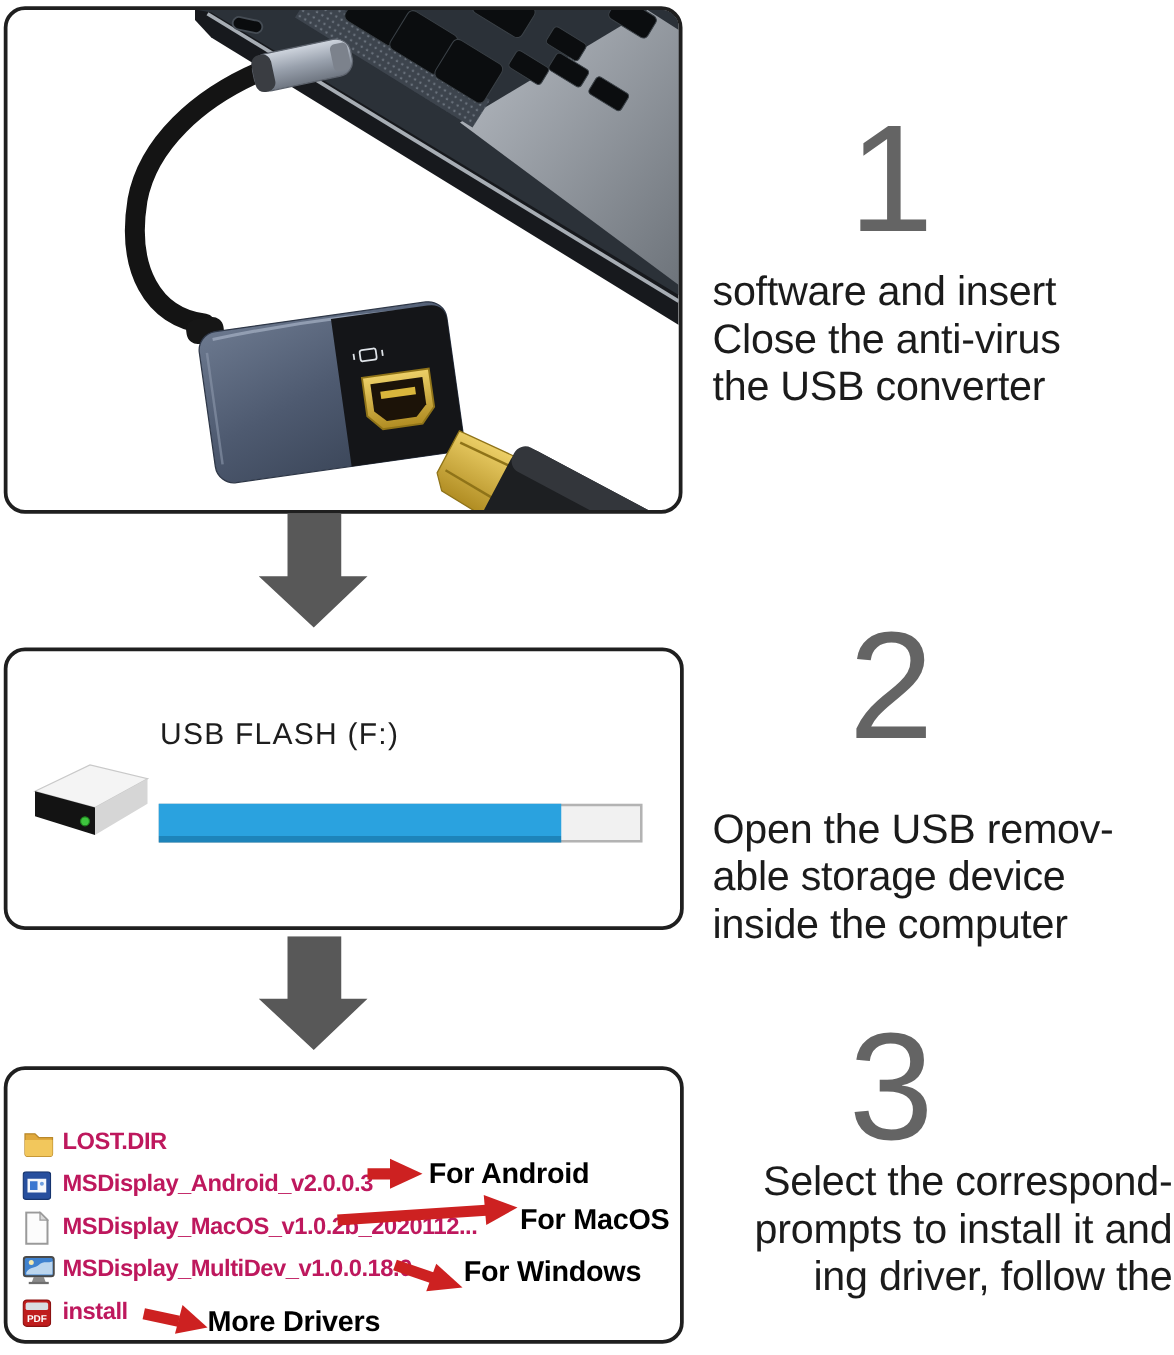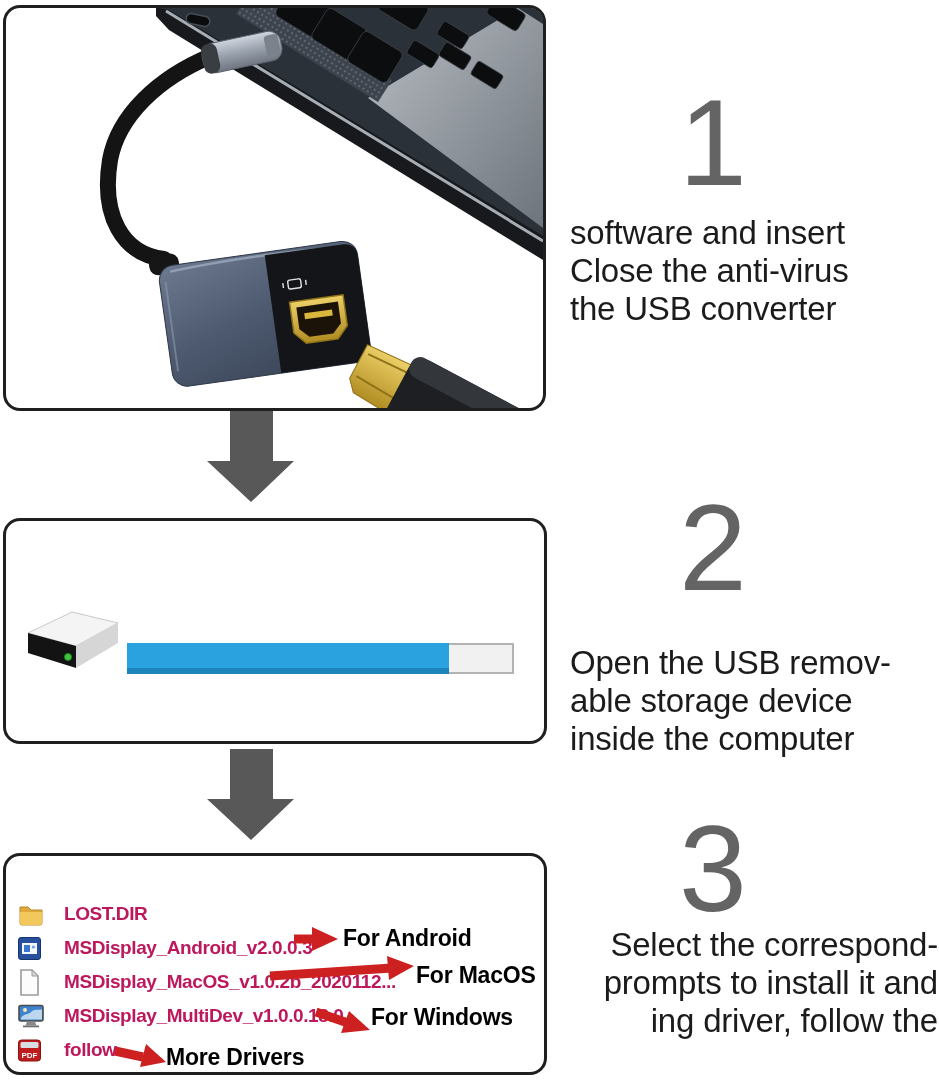--- a/index.html
+++ b/index.html
@@ -41,21 +41,21 @@
     position:absolute;left:127px;top:643px;width:387px;height:31px;
     background:#f1f1f1;border:2px solid #b3b3b3;box-sizing:border-box;
   }
   #progress-fill{
     position:absolute;left:-2px;top:-2px;height:31px;width:84%;
     background:linear-gradient(#2aa2df 0 82%, #1d84ba 82% 100%);
   }
   
   #file-list{position:absolute;left:18px;top:897px;width:520px;}
   .file-row{display:flex;align-items:center;height:34px;}
-  .file-icon{width:27px;height:28px;flex:0 0 27px;margin-right:19px;display:flex;align-items:center;}
+  .file-icon{width:27px;height:28px;flex:0 0 27px;margin-right:5px;display:flex;align-items:center;}
   .file-name{
     font-size:19px;font-weight:bold;color:#be185d;letter-spacing:-0.4px;white-space:nowrap;
   }
   .annotation-label{
     position:absolute;color:#000000;font-weight:bold;font-size:23px;letter-spacing:-0.2px;
     white-space:nowrap;
   }
   #annotation-android{left:343px;top:925px;}
   #annotation-macos{left:416px;top:962px;}
   #annotation-windows{left:371px;top:1004px;}
@@ -175,20 +175,21 @@
   </div>
 
   <div id="step-number-3" class="step-number">3</div>
   <div id="step-text-3" class="step-text">
     <div>Select the correspond-</div>
     <div>prompts to install it and</div>
     <div>ing driver, follow the</div>
   </div>
 
   <div id="usb-box" class="window"></div>
+  <div id="drive-label">USB FLASH (F:)</div>
   <svg id="drive-icon" width="104" height="72" viewBox="0 0 104 72">
     <polygon points="8,27 52,6 98,17 56,40" fill="#f4f4f4" stroke="#c9c9c9" stroke-width="1"></polygon>
     <polygon points="56,40 98,17 98,37 56,62" fill="#d6d6d6"></polygon>
     <polygon points="8,27 56,40 56,62 8,47" fill="#131313"></polygon>
     <circle cx="48" cy="51" r="3.6" fill="#3ec43e" stroke="#1d7c1d" stroke-width="1"></circle>
   </svg>
   <div id="progress-track">
     <div id="progress-fill" style="width: 84%;"></div>
   </div>
 
@@ -237,21 +238,21 @@
       <span class="file-name">MSDisplay_MultiDev_v1.0.0.18.0</span>
     </div>
     <div class="file-row">
       <span class="file-icon">
         <svg width="23" height="23" viewBox="0 0 23 23">
           <rect x="0.5" y="1" width="22" height="21" rx="3" fill="#bf1d1d" stroke="#8c1212" stroke-width="1"></rect>
           <rect x="2.5" y="3" width="18" height="6" rx="1.5" fill="#d8dde2"></rect>
           <text x="11.5" y="18.5" text-anchor="middle" font-family="Liberation Sans, sans-serif" font-size="8" font-weight="bold" fill="#ffffff">PDF</text>
         </svg>
       </span>
-      <span class="file-name">follow</span>
+      <span class="file-name">install</span>
     </div>
   </div>
 
   <svg id="red-arrows" viewBox="0 0 560 231">
     <g fill="#cd2121" stroke="#cd2121">
       <g>
         <line x1="294" y1="86" x2="318" y2="86" stroke-width="9"></line>
         <polygon points="338,86 312,74 312,98" stroke="none"></polygon>
       </g>
       <g>

